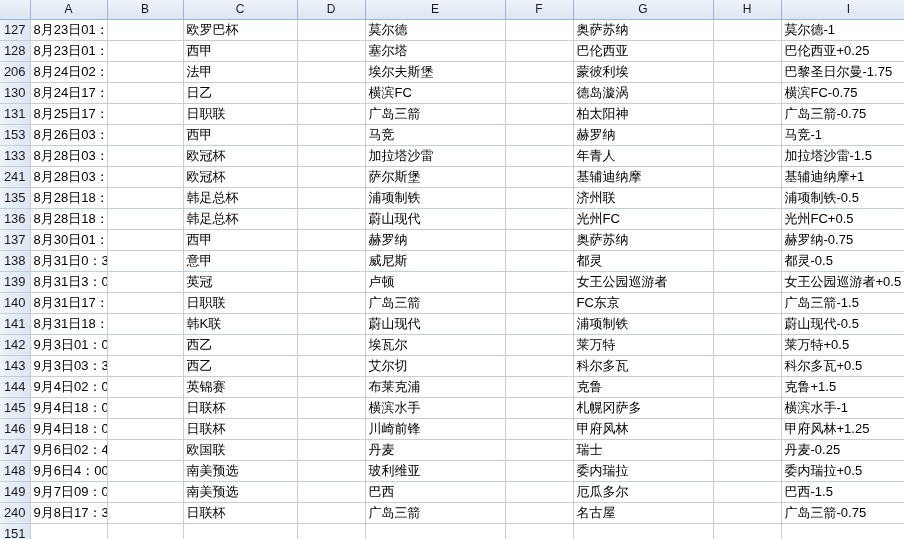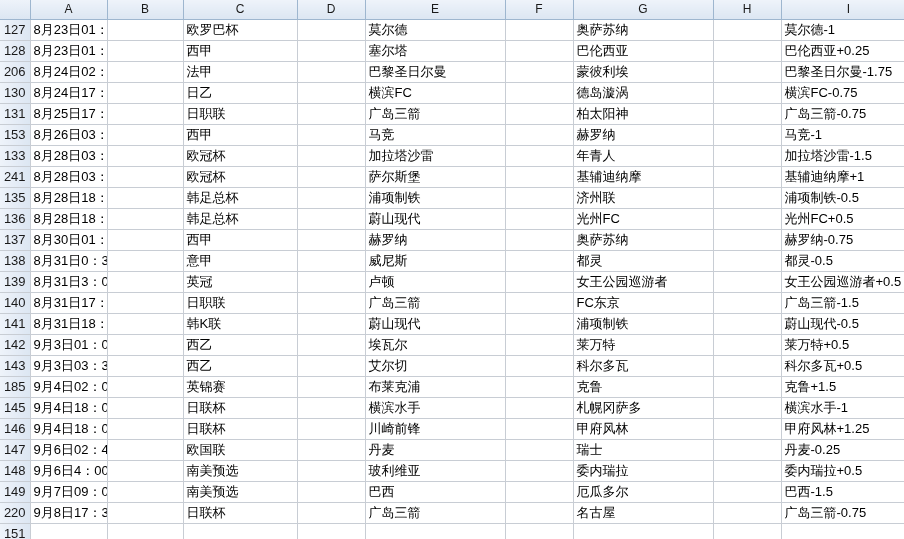--- a/index.html
+++ b/index.html
@@ -135,21 +135,21 @@
           <td class="cell black">巴伦西亚</td>
           <td class="cell black empty"></td>
           <td class="cell black">巴伦西亚+0.25</td>
         </tr>
         <tr>
           <td class="rowhead">206</td>
           <td class="cell black">8月24日02：45</td>
           <td class="cell black empty"></td>
           <td class="cell black">法甲</td>
           <td class="cell black empty"></td>
-          <td class="cell black">巴黎圣日尔曼</td>
+          <td class="cell black">埃尔夫斯堡</td>
           <td class="cell black empty"></td>
           <td class="cell black">蒙彼利埃</td>
           <td class="cell black empty"></td>
           <td class="cell black">巴黎圣日尔曼-1.75</td>
         </tr>
         <tr>
           <td class="rowhead">130</td>
           <td class="cell black">8月24日17：00</td>
           <td class="cell black empty"></td>
           <td class="cell black">日乙</td>
@@ -310,21 +310,21 @@
           <td class="cell black empty"></td>
           <td class="cell black">西乙</td>
           <td class="cell black empty"></td>
           <td class="cell black">艾尔切</td>
           <td class="cell black empty"></td>
           <td class="cell black">科尔多瓦</td>
           <td class="cell black empty"></td>
           <td class="cell black">科尔多瓦+0.5</td>
         </tr>
         <tr>
-          <td class="rowhead">185</td>
+          <td class="rowhead">144</td>
           <td class="cell black">9月4日02：00</td>
           <td class="cell black empty"></td>
           <td class="cell black">英锦赛</td>
           <td class="cell black empty"></td>
           <td class="cell black">布莱克浦</td>
           <td class="cell black empty"></td>
           <td class="cell black">克鲁</td>
           <td class="cell black empty"></td>
           <td class="cell black">克鲁+1.5</td>
         </tr>
@@ -382,21 +382,21 @@
           <td class="cell black empty"></td>
           <td class="cell black">南美预选</td>
           <td class="cell black empty"></td>
           <td class="cell black">巴西</td>
           <td class="cell black empty"></td>
           <td class="cell black">厄瓜多尔</td>
           <td class="cell black empty"></td>
           <td class="cell black">巴西-1.5</td>
         </tr>
         <tr>
-          <td class="rowhead">220</td>
+          <td class="rowhead">240</td>
           <td class="cell black">9月8日17：30</td>
           <td class="cell black empty"></td>
           <td class="cell black">日联杯</td>
           <td class="cell black empty"></td>
           <td class="cell black">广岛三箭</td>
           <td class="cell black empty"></td>
           <td class="cell black">名古屋</td>
           <td class="cell black empty"></td>
           <td class="cell black">广岛三箭-0.75</td>
         </tr>

